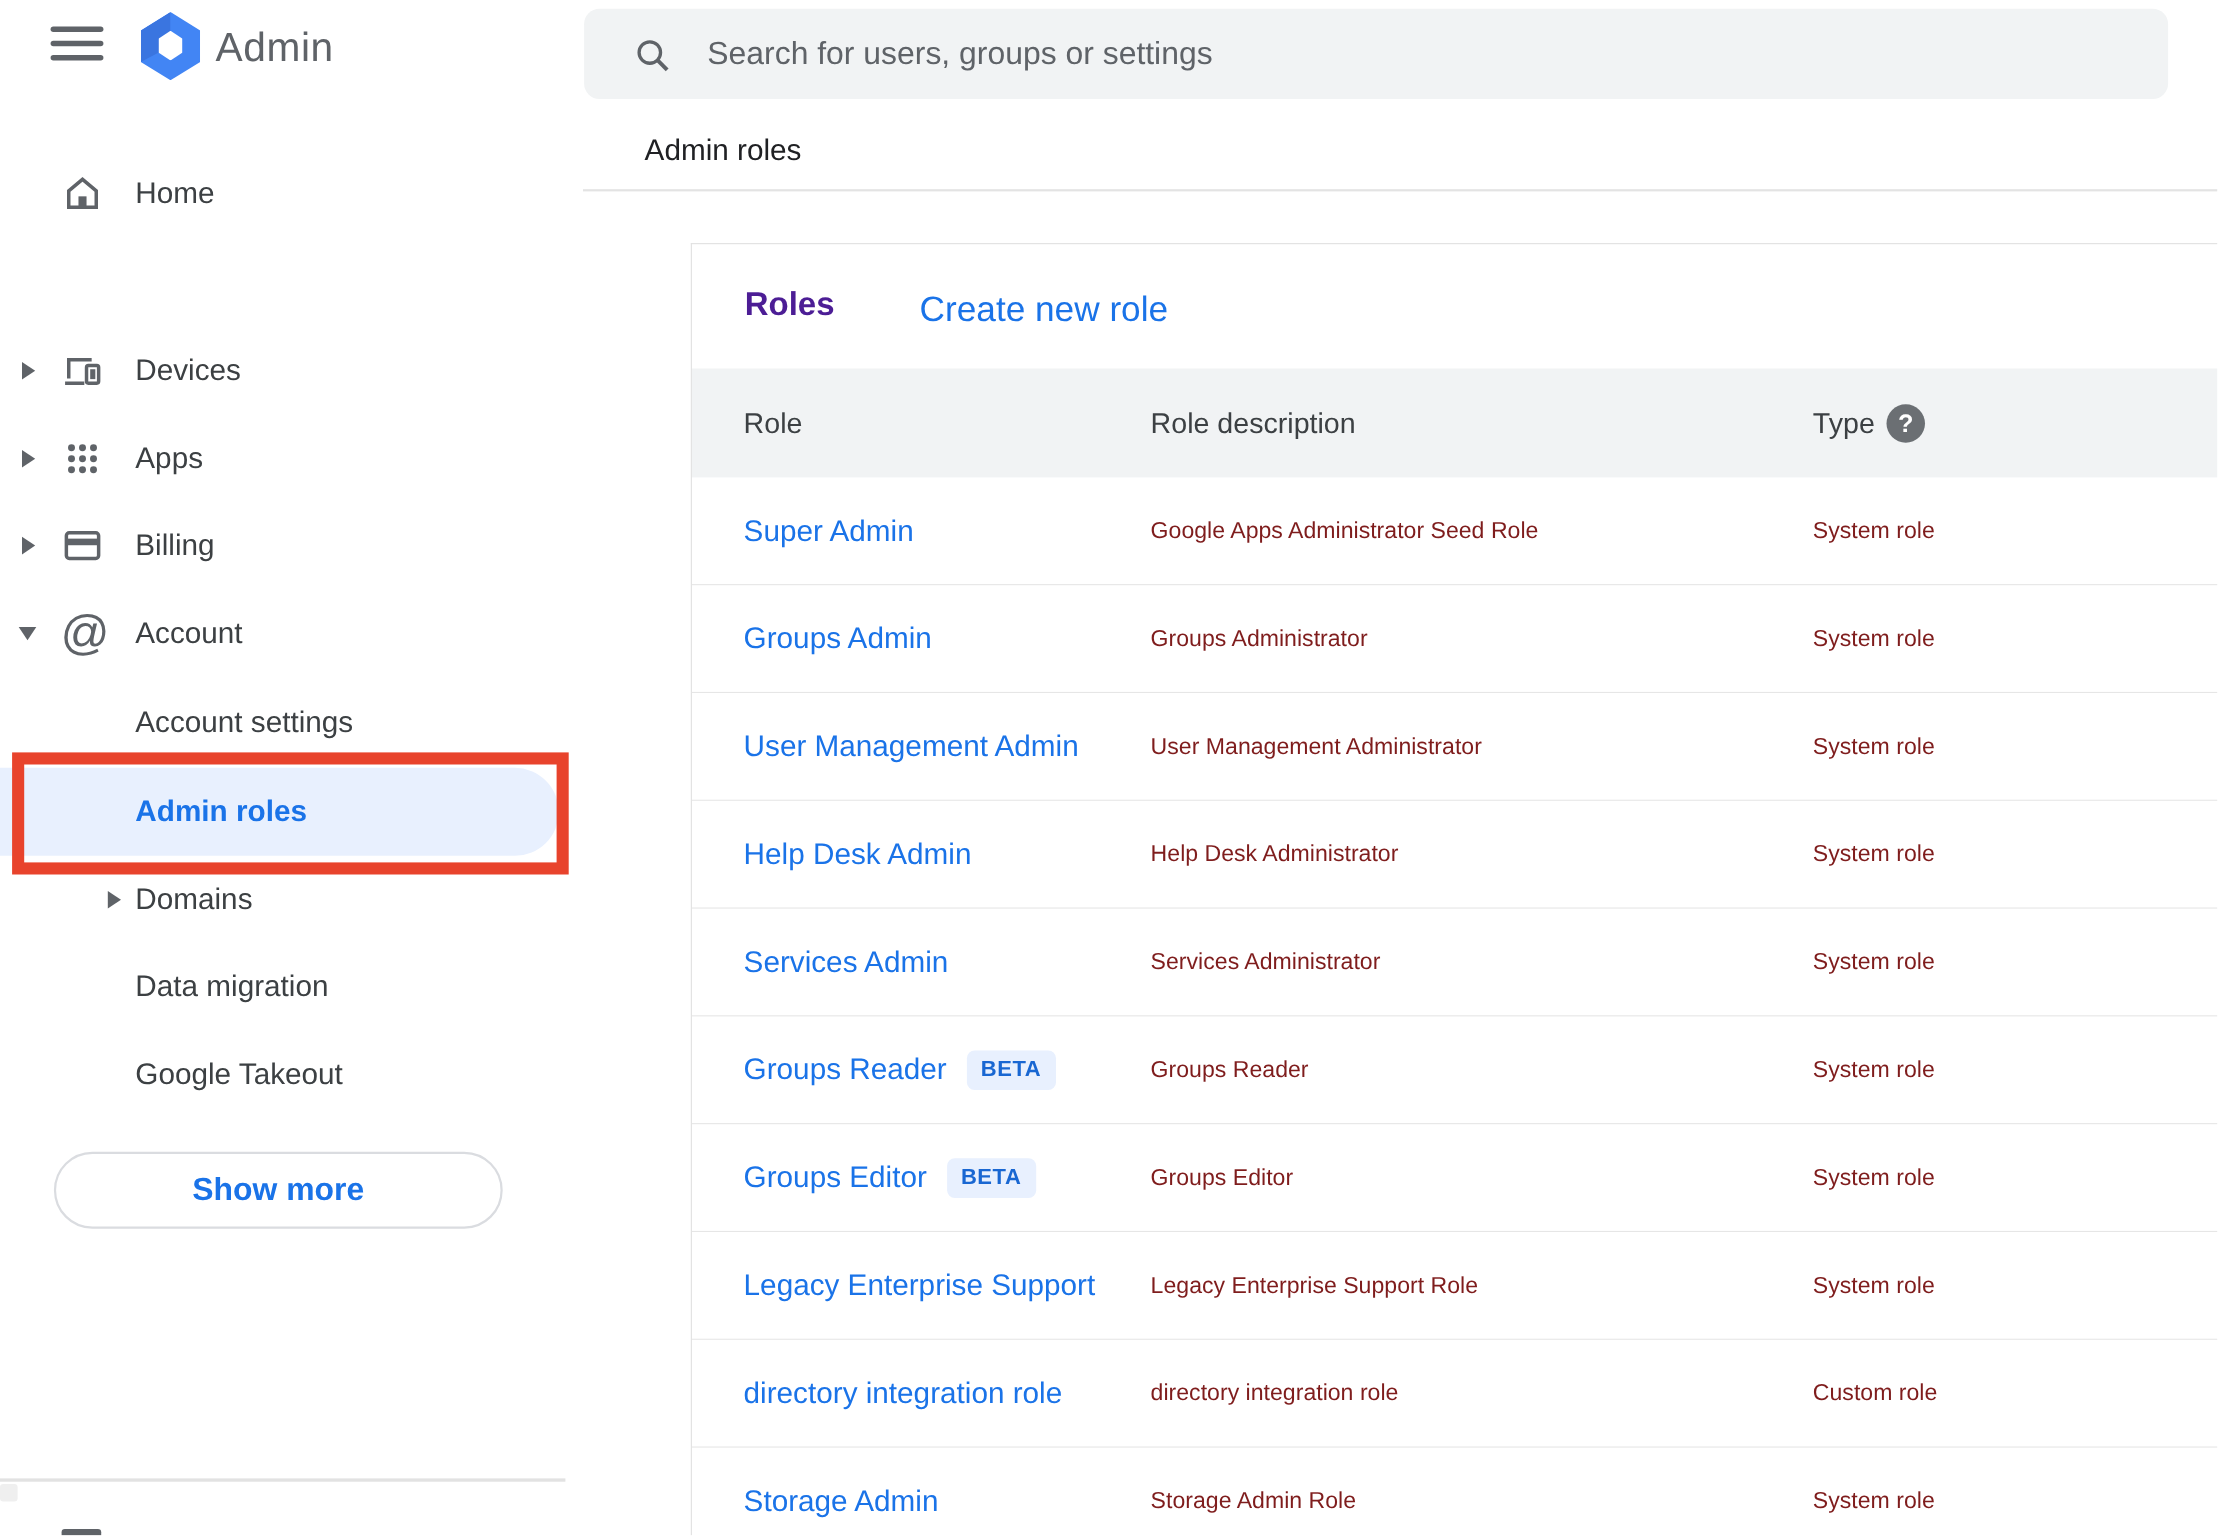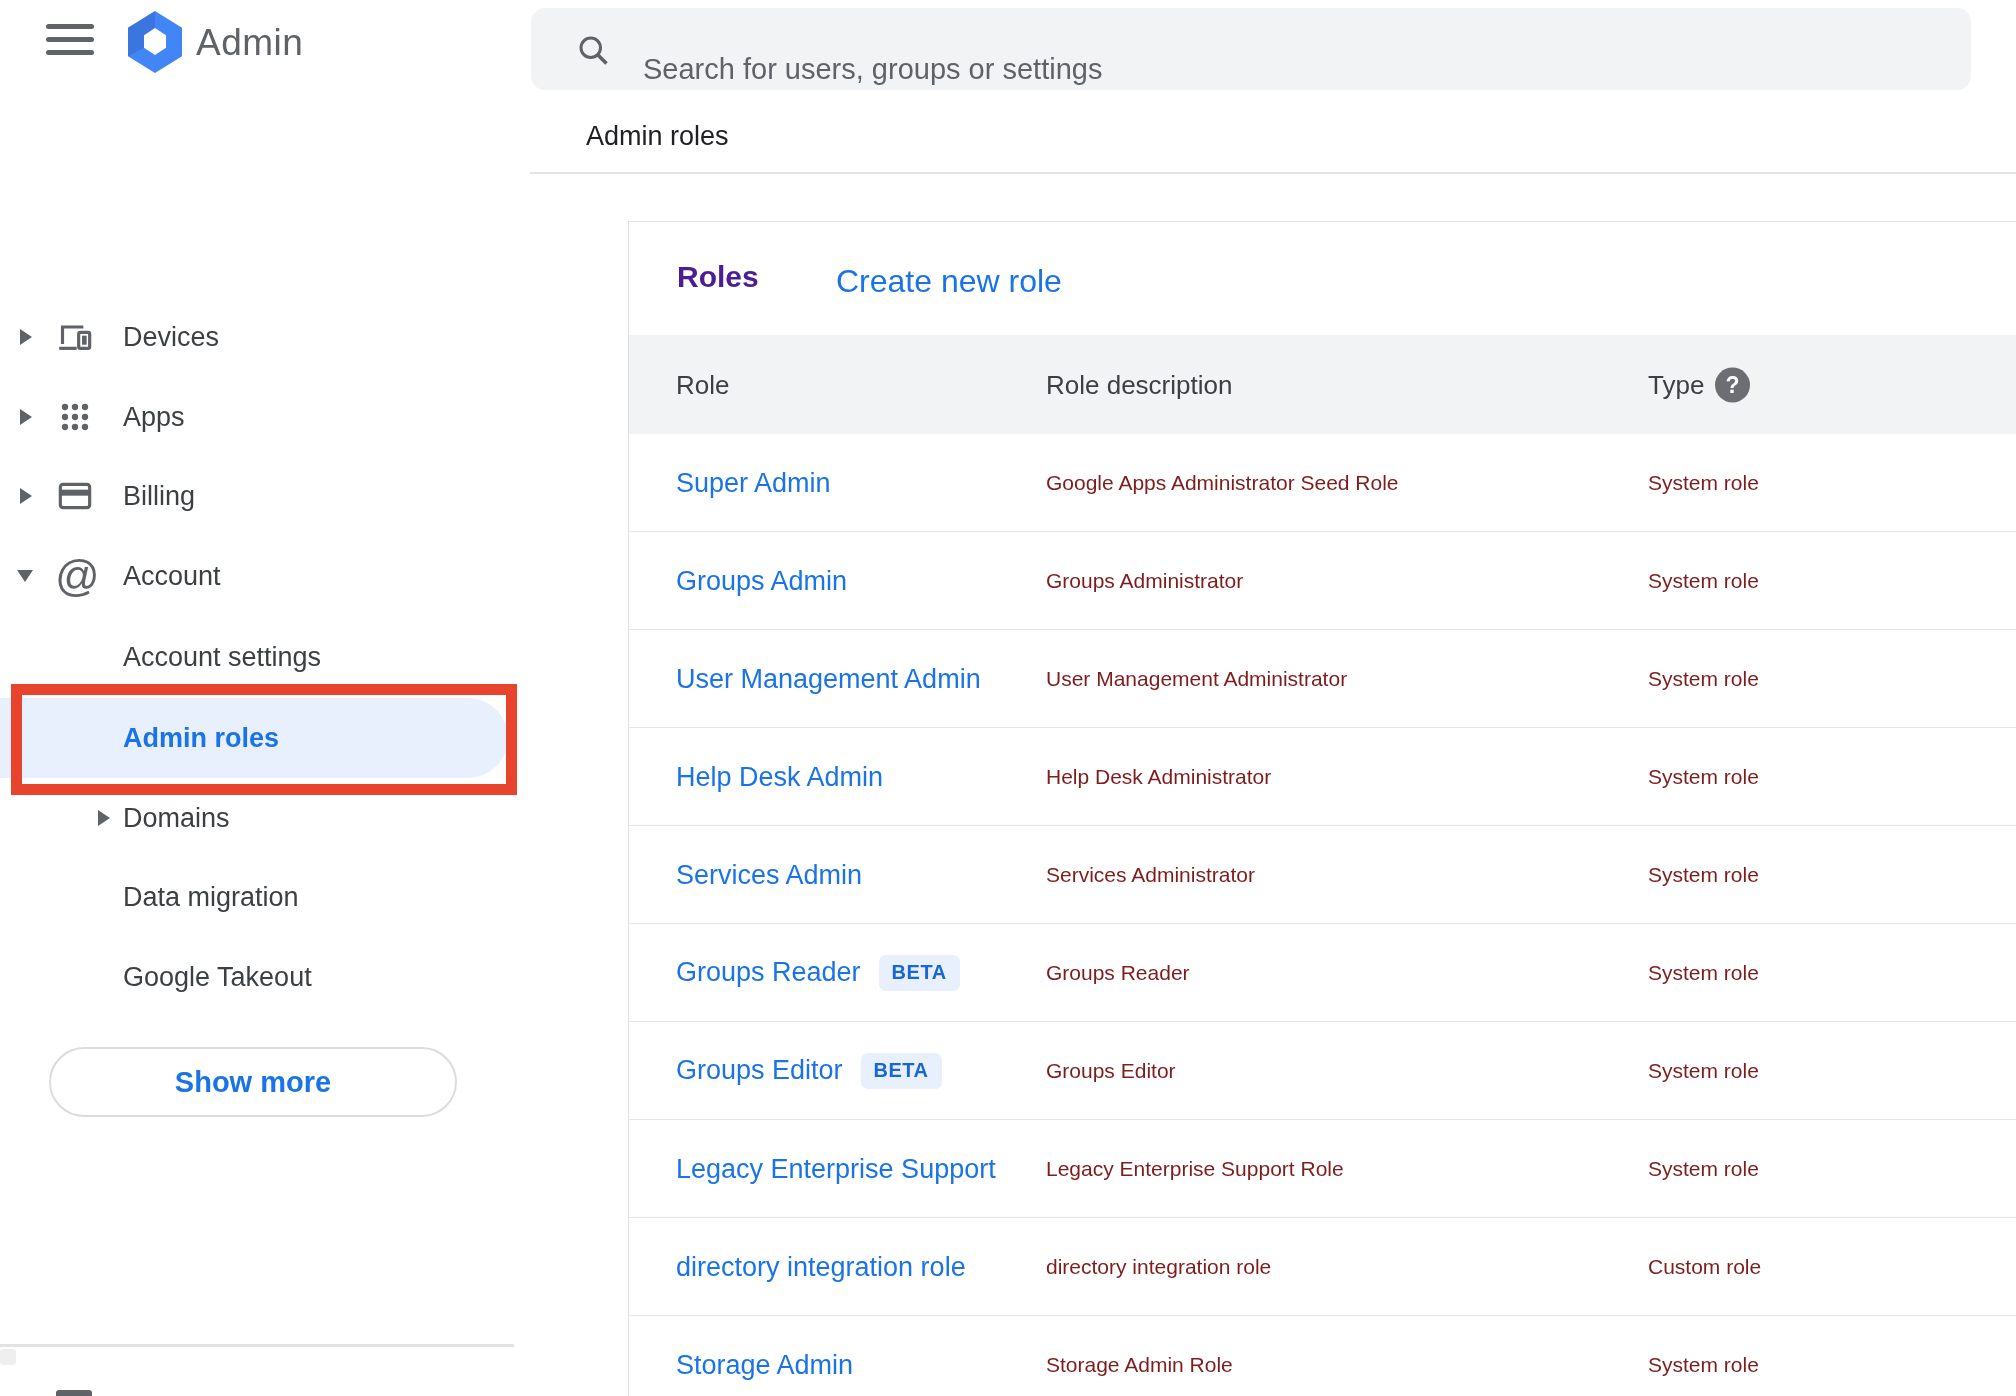--- a/index.html
+++ b/index.html
@@ -15,21 +15,21 @@
   .logo-hex .facet { position:absolute; inset:0; background:#3a75e0;
               clip-path:polygon(50% 0,0 27%,0 73%,50% 50%); }
   .logo-hex .hole { position:absolute; left:16px; top:17px; width:22px; height:27px; background:#fff;
               clip-path:polygon(50% 0,100% 27%,100% 73%,50% 100%,0 73%,0 27%); }
   .brand-text { position:absolute; left:196px; top:22px; font-size:37px; color:#5f6368; letter-spacing:0.5px; }
 
   .search-bar { position:absolute; left:531px; top:8px; width:1440px; height:82px;
                 background:#f1f3f4; border-radius:14px; }
   .search-icon { position:absolute; left:44px; top:24px; }
   .search-input { position:absolute; left:112px; top:0; width:1280px; height:82px; border:none; outline:none;
-                  background:transparent; font-family:"Liberation Sans",sans-serif; font-size:29px; color:#3c4043;margin-top:20px; }
+                  background:transparent; font-family:"Liberation Sans",sans-serif; font-size:29px; color:#3c4043; }
   .search-input::placeholder { color:#5f6368; opacity:1; }
 
   .breadcrumb { position:absolute; left:586px; top:121px; font-size:27px; color:#202124; }
   .top-divider { position:absolute; left:530px; top:172px; width:1486px; height:2px; background:#e3e3e3; }
 
   
   .nav-item { position:absolute; left:0; width:514px; height:80px; cursor:pointer; }
   .nav-arrow-right { position:absolute; left:20px; top:50%; transform:translateY(-50%);
                      width:0; height:0; border-left:12px solid #5f6368;
                      border-top:8px solid transparent; border-bottom:8px solid transparent; }
@@ -102,20 +102,29 @@
       </svg>
     </span>
     <input class="search-input" placeholder="Search for users, groups or settings" style="">
   </div>
 
   <div class="breadcrumb">Admin roles</div>
   <div class="top-divider"></div>
 
   <div class="selected-pill"></div>
 
+  <div class="nav-item" style="top:136px;">
+    <span class="nav-icon">
+      <svg width="40" height="40" viewBox="0 0 24 24" fill="none" stroke="#5f6368" stroke-width="1.9">
+        <path d="M4.5 10.5 L12 4.2 L19.5 10.5 V19.5 H4.5 Z"></path>
+        <rect x="9.8" y="13.5" width="4.4" height="6" fill="#5f6368" stroke="none"></rect>
+      </svg>
+    </span>
+    <span class="nav-label">Home</span>
+  </div>
 
 
   <div class="nav-item" style="top:297px;">
     <span class="nav-arrow-right"></span>
     <span class="nav-icon">
       <svg width="40" height="40" viewBox="0 0 24 24" fill="none" stroke="#5f6368" stroke-width="1.9">
         <path d="M4.5 16.2 V6 H17"></path>
         <path d="M2.5 18.8 H13"></path>
         <rect x="14.2" y="9.2" width="6.6" height="9.6" rx="1"></rect>
         <rect x="16.2" y="11.2" width="2.8" height="5.4" fill="#5f6368" stroke="none"></rect>

